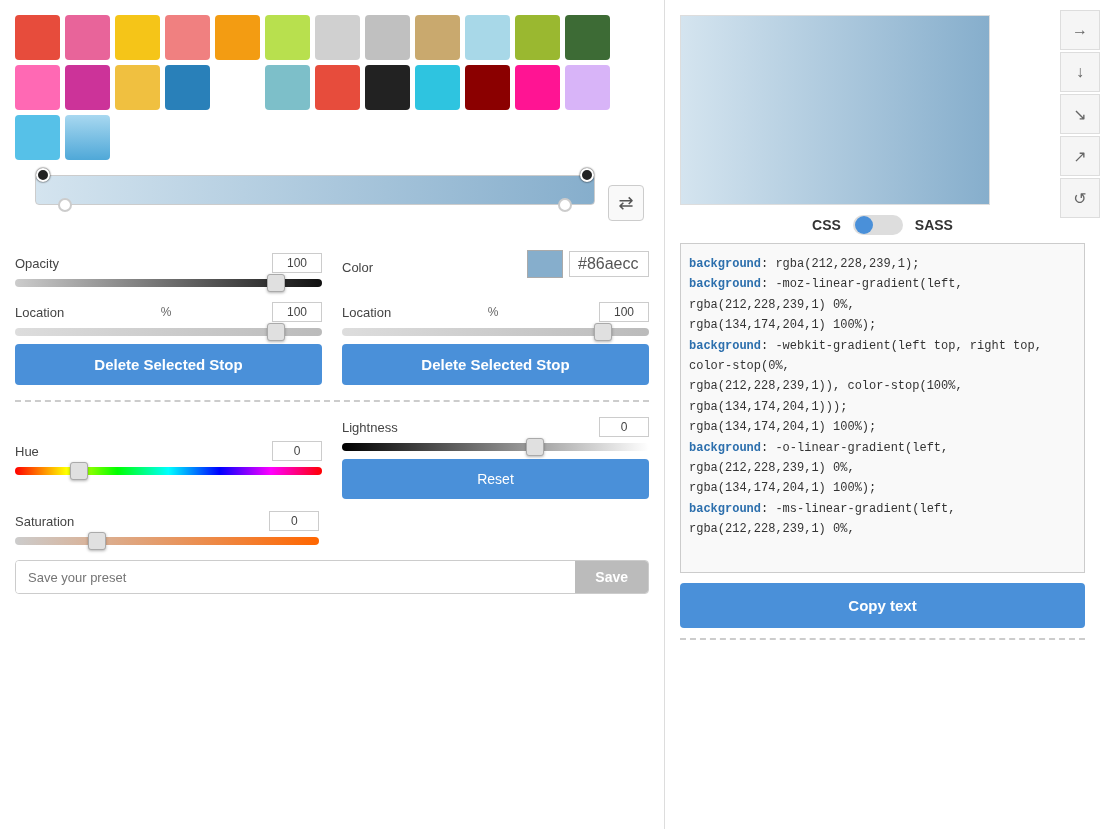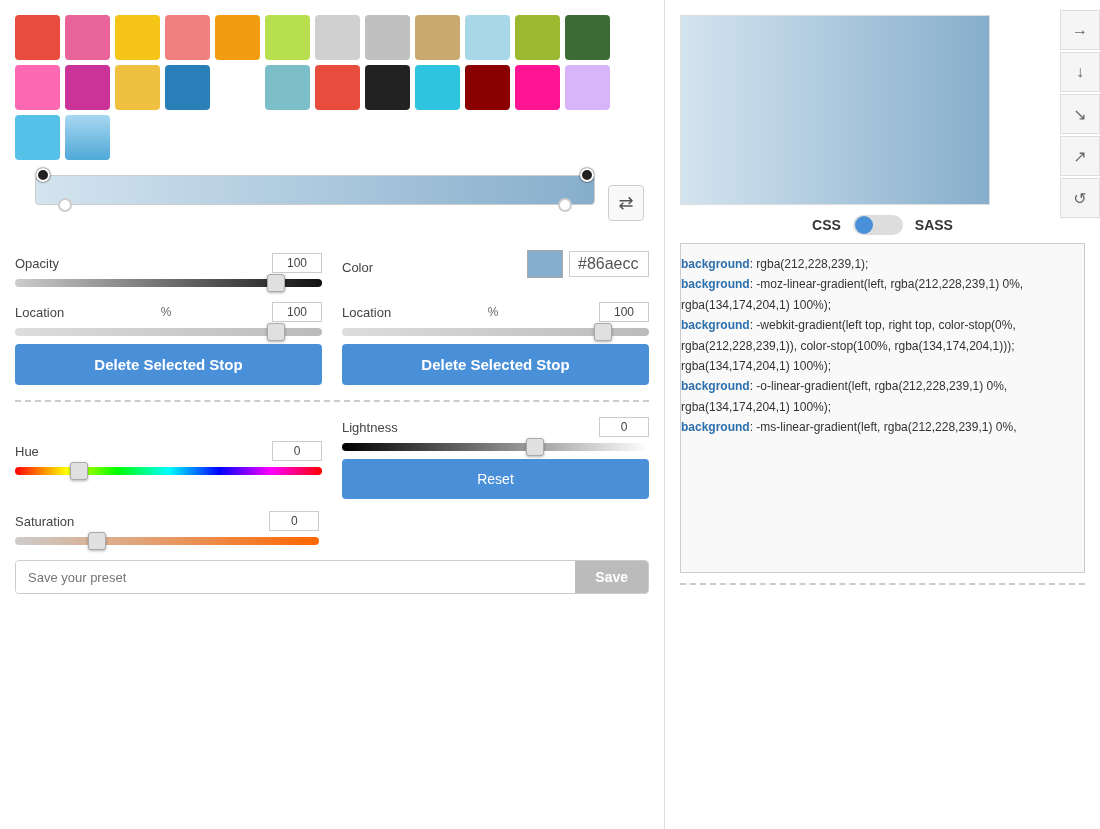--- a/index.html
+++ b/index.html
@@ -299,27 +299,27 @@
       border-radius: 50%;
       position: absolute;
       top: 1px;
       left: 2px;
       transition: left 0.2s;
     }
 
     .code-box {
       border: 1px solid #ccc;
       background: #f9f9f9;
-      padding: 10px 0;
+      padding: 10px 8px;
       font-size: 12px;
       line-height: 1.7;
       height: 330px;
       overflow-y: auto;
       color: #333;
-      font-family: Liberation Sans, sans-serif;
+      font-family: Liberation Mono, monospace;
     }
     .code-box .prop {
       color: #2c6fad;
       font-weight: bold;
     }
 
     .copy-btn {
       background: #4a90d9;
       color: #fff;
       border: none;
@@ -499,15 +499,16 @@
       <div><span>rgba(134,174,204,1) 100%);</span></div>
       <div><span class="prop">background</span><span>: -webkit-gradient(left top, right top, color-stop(0%,</span></div>
       <div><span>rgba(212,228,239,1)), color-stop(100%, rgba(134,174,204,1)));</span></div>
       <div><span>rgba(134,174,204,1) 100%);</span></div>
       <div><span class="prop">background</span><span>: -o-linear-gradient(left, rgba(212,228,239,1) 0%,</span></div>
       <div><span>rgba(134,174,204,1) 100%);</span></div>
       <div><span class="prop">background</span><span>: -ms-linear-gradient(left, rgba(212,228,239,1) 0%,</span></div>
     </div>
 
   
+  <button class="copy-btn">Copy text</button>
 
   <hr class="bottom-divider">
 </div>
 
 </body></html>

